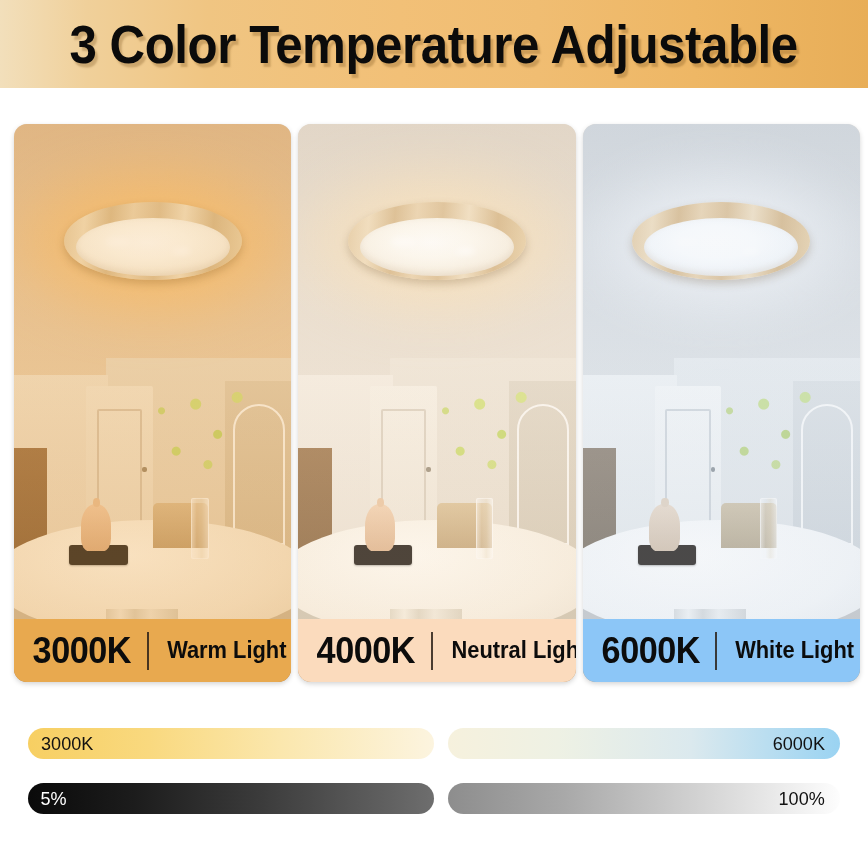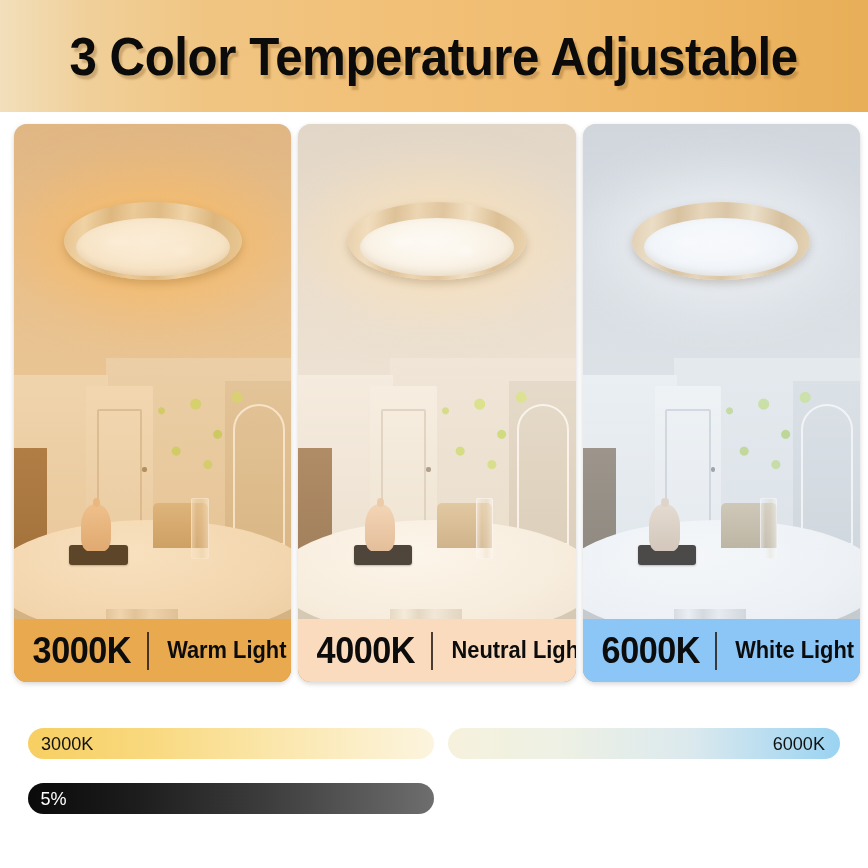--- a/index.html
+++ b/index.html
@@ -7,21 +7,21 @@
   html, body {
     width: 868px; height: 868px;
     background: #ffffff;
     font-family: "Liberation Sans", sans-serif;
     overflow: hidden;
   }
   .page { position: relative; width: 868px; height: 868px; background: #fff; }
 
   
   .banner {
-    position: absolute; left: 0; top: 0; width: 868px; height: 112px;
+    position: absolute; left: 0; top: 0; width: 868px; height: 88px;
     background: linear-gradient(90deg,
         #f2dfbb 0%, #f0d09a 10%, #f0c582 24%,
         #f2c077 46%, #f0bd72 62%, #eeb765 80%, #e8ae58 100%);
     display: flex; align-items: center; justify-content: center;
     overflow: hidden;
   }
   .banner-title {
     font-family: "Liberation Sans Narrow", "Liberation Sans", sans-serif;
     font-size: 53px;
     font-weight: bold;
@@ -368,17 +368,20 @@
       </div>
       <div class="seg seg-right" style="background:linear-gradient(90deg,#f6f1dd 0%,#eef1e4 28%,#dbe9ee 62%,#9ad3f2 100%);">
         <span class="seg-label lab-end" style="color:#111111;">6000K</span>
       </div>
     </div>
 
     <div class="bar-row">
       <div class="seg seg-left" style="background:linear-gradient(90deg,#0a0a0a 0%,#1c1c1c 26%,#3c3c3c 58%,#6e6e6e 100%);">
         <span class="seg-label lab-start" style="color:#ffffff;">5%</span>
       </div>
+      <div class="seg seg-right" style="background:linear-gradient(90deg,#8d8d8d 0%,#a9a9a9 30%,#d5d5d5 66%,#fdfdfd 100%);">
+        <span class="seg-label lab-end" style="color:#111111;">100%</span>
+      </div>
     </div>
 
   </div>
 
 </div>
 
 </body></html>

